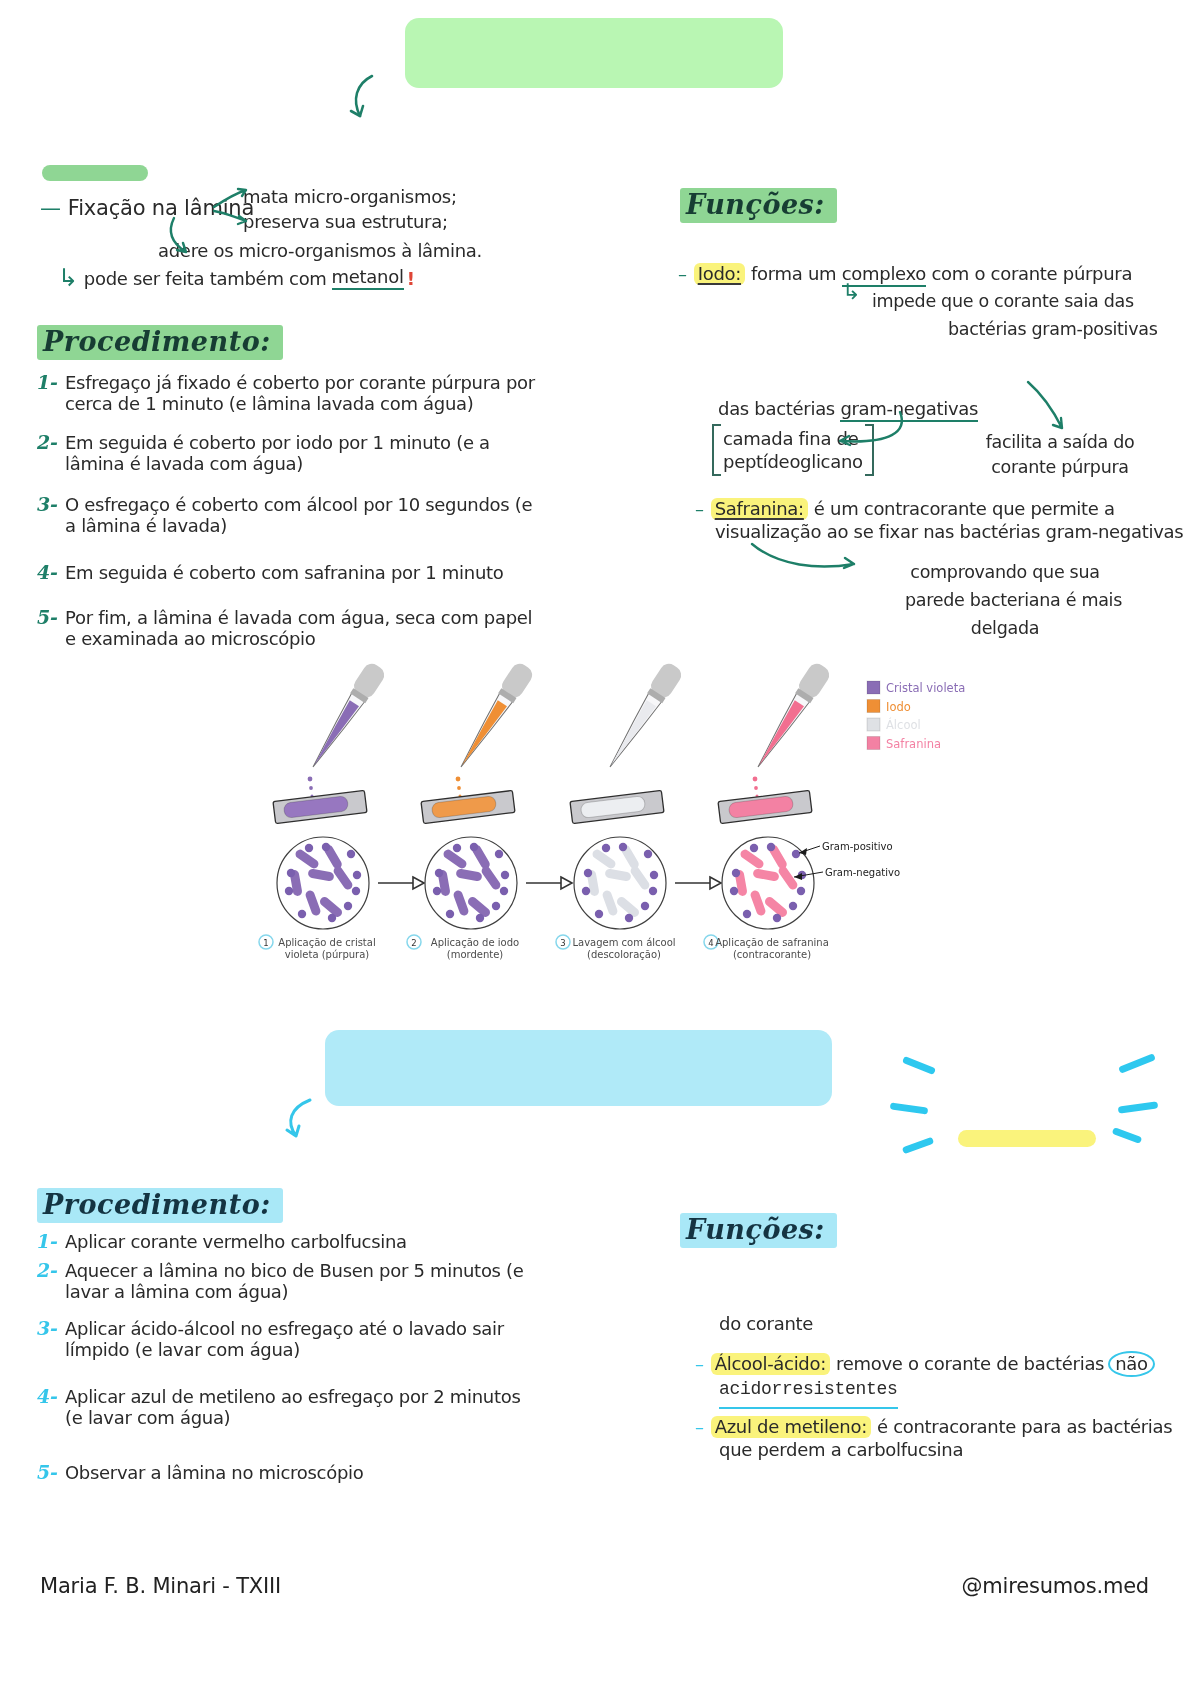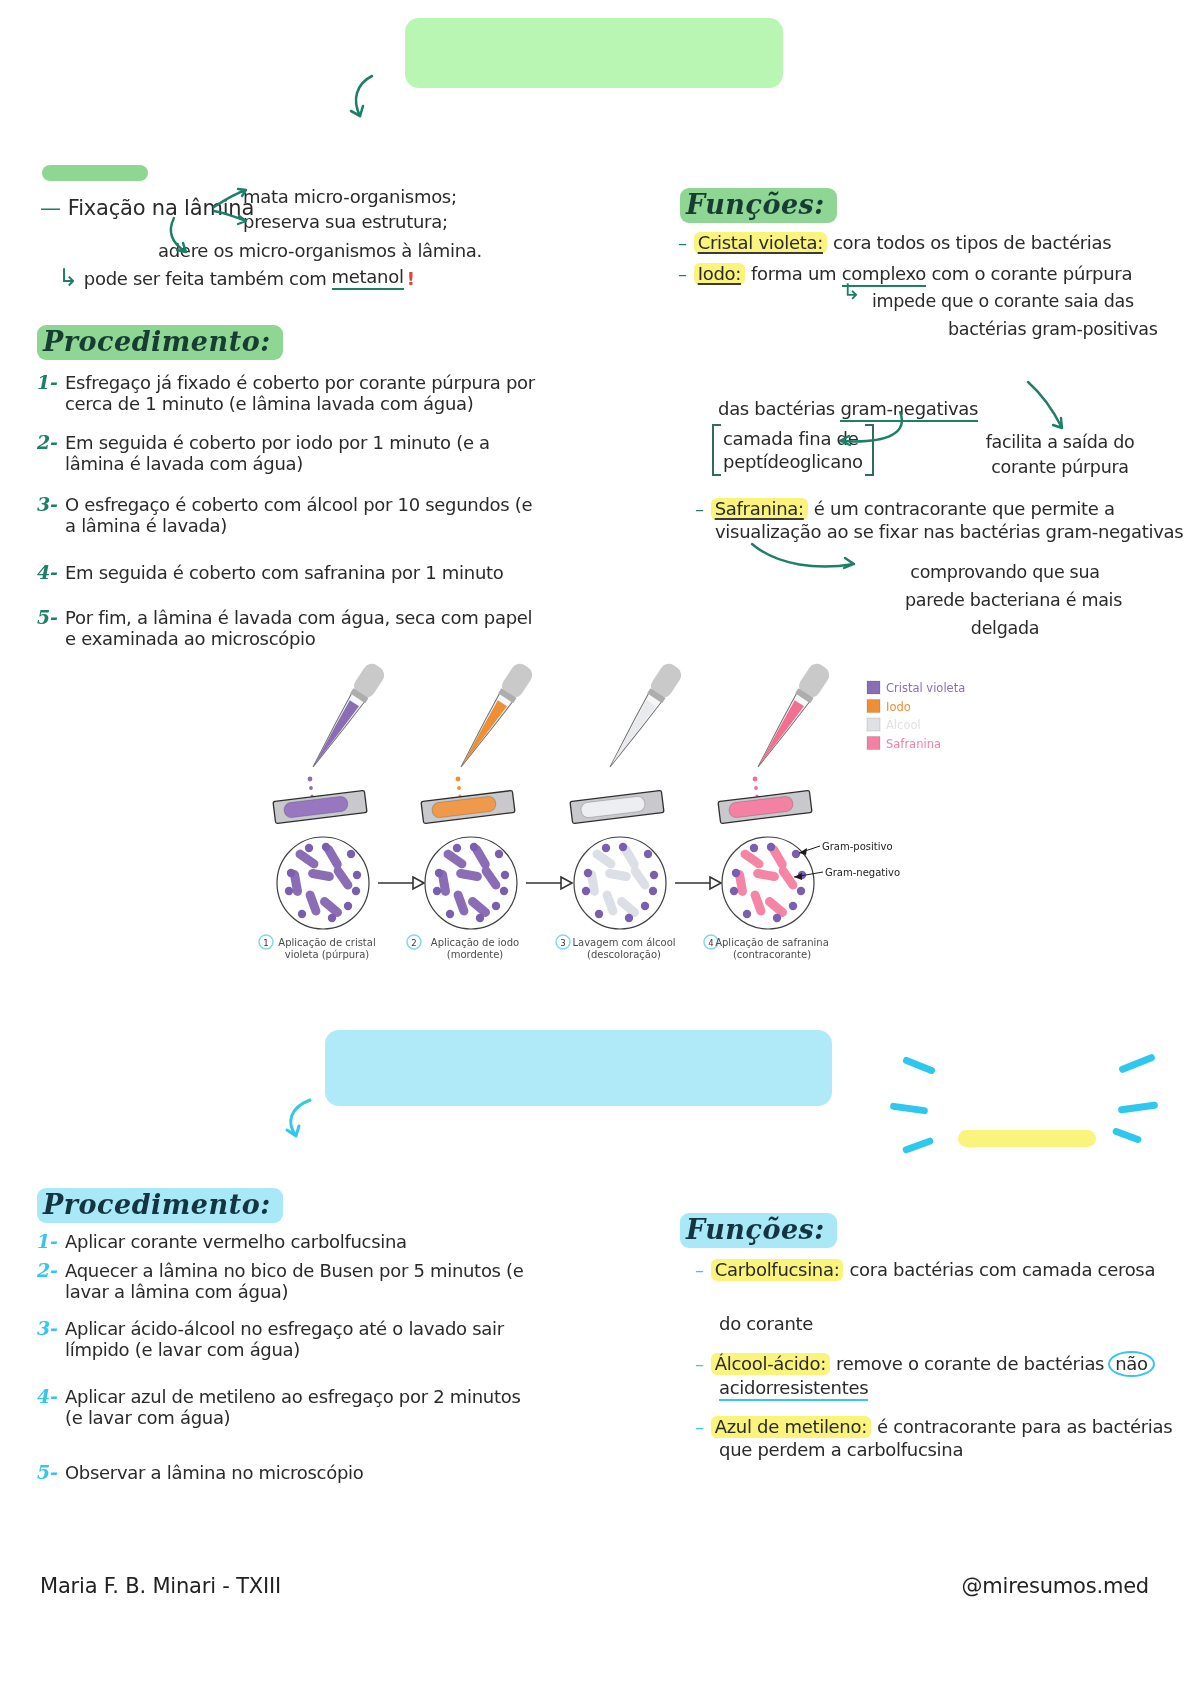--- a/index.html
+++ b/index.html
@@ -6,32 +6,32 @@
   .page{position:relative;width:1191px;height:1684px;background:#ffffff;overflow:hidden;
         font-family:"DejaVu Sans",sans-serif;color:#2a2a2a;}
   .abs{position:absolute;}
   
   .title-box{position:absolute;border-radius:14px;}
   .box-green{left:405px;top:18px;width:378px;height:70px;background:var(--green-box,#b9f6b3);}
   .box-blue{left:325px;top:1030px;width:507px;height:76px;background:var(--blue-box,#b0eaf8);}
   .pill{position:absolute;left:42px;top:165px;width:106px;height:16px;border-radius:9px;background:var(--green-hl,#8fd694);}
   
   .heading{font-family:"DejaVu Serif",serif;font-style:italic;font-weight:700;font-size:27px;
-           letter-spacing:.5px;display:inline-block;padding:1px 12px 3px 6px;border-radius:9px;}
+           letter-spacing:.5px;display:inline-block;padding:1px 12px 3px 6px;border-radius:3px;}
   .hl-green{background:var(--green-hl,#8fd694);color:#173d33;}
   .hl-cyan{background:var(--cyan-hl,#a9e8f7);color:#143442;}
   
   .hand{font-size:18px;line-height:21px;letter-spacing:-0.3px;color:#2a2a2a;}
   .nowrap{white-space:nowrap;}
   .fix-title{font-size:21px;letter-spacing:-0.2px;}
   .dash-g{color:var(--green-ink,#1e7f68);margin-right:7px;}
   .dash-c{color:var(--cyan-ink,#35c6ea);margin-right:7px;}
   .hook{color:var(--green-ink,#1e7f68);font-size:24px;line-height:20px;margin-right:6px;}
   .u-green{border-bottom:2px solid var(--green-ink,#1e7f68);padding-bottom:1px;}
-  .u-cyan{border-bottom:2px solid var(--cyan-ink,#35c6ea);padding-bottom:1px;}
+  .u-cyan{border-bottom:2px solid var(--cyan-ink,#35c6ea);padding-bottom:8px;font-family:Liberation Mono, monospace;}
   .red{color:var(--red-ink,#df4637);font-weight:700;margin-left:3px;}
   .term-y{background:var(--yellow-hl,#faf37c);padding:0 4px 1px 4px;border-radius:6px;}
   .u-dark{text-decoration:underline;text-decoration-thickness:2px;text-decoration-color:#3a3a3a;text-underline-offset:3px;}
   .rest{margin-left:6px;}
   .circled{border:2px solid var(--cyan-ink,#35c6ea);border-radius:50%;padding:0 5px 1px 5px;margin-left:4px;}
   
   .proc{position:absolute;width:525px;}
   .proc1{left:37px;top:325px;}
   .proc2{left:37px;top:1188px;}
   .steps{margin-top:12px;}
@@ -112,23 +112,20 @@
       <div class="step hand">
           <span class="num">5-</span>
           <span class="txt">Por fim, a lâmina é lavada com água, seca com papel e examinada ao microscópio</span>
         </div>
     </div>
   </div>
 
   <div class="func func1">
     <span class="heading hl-green abs" style="left:25px;top:0">Funções:</span>
 
-    <div class="row hand" style="left:23px;top:44px">
-      <span class="dash-g">–</span><span class="term-y u-dark">Cristal violeta:</span><span class="rest">cora todos os tipos de bactérias</span>
-    </div>
 
     <div class="row hand" style="left:23px;top:75px">
       <span class="dash-g">–</span><span class="term-y u-dark">Iodo:</span><span class="rest">forma um</span> <span class="u-green">complexo</span> <span>com o corante púrpura</span>
     </div>
     <span class="hook abs" style="left:187px;top:94px;font-size:22px">↳</span>
     <div class="note" style="left:217px;top:103px">impede que o corante saia das</div>
     <div class="note" style="left:293px;top:131px">bactérias gram-positivas</div>
 
     <div class="row hand" style="left:63px;top:210px">
       <span>das bactérias</span> <span class="u-green">gram-negativas</span>
@@ -421,23 +418,20 @@
       <div class="step hand">
           <span class="num">5-</span>
           <span class="txt">Observar a lâmina no microscópio</span>
         </div>
     </div>
   </div>
 
   <div class="func func2">
     <span class="heading hl-cyan abs" style="left:25px;top:0">Funções:</span>
 
-    <div class="row hand" style="left:40px;top:46px">
-      <span class="dash-c">–</span><span class="term-y">Carbolfucsina:</span><span class="rest">cora bactérias com camada cerosa</span>
-    </div>
 
     <div class="row hand" style="left:64px;top:100px">do corante</div>
 
     <div class="row hand" style="left:40px;top:140px">
       <span class="dash-c">–</span><span class="term-y">Álcool-ácido:</span><span class="rest">remove o corante de bactérias</span><span class="circled">não</span>
     </div>
     <div class="row hand" style="left:64px;top:164px"><span class="u-cyan">acidorresistentes</span></div>
 
     <div class="row hand" style="left:40px;top:203px">
       <span class="dash-c">–</span><span class="term-y">Azul de metileno:</span><span class="rest">é contracorante para as bactérias</span>

